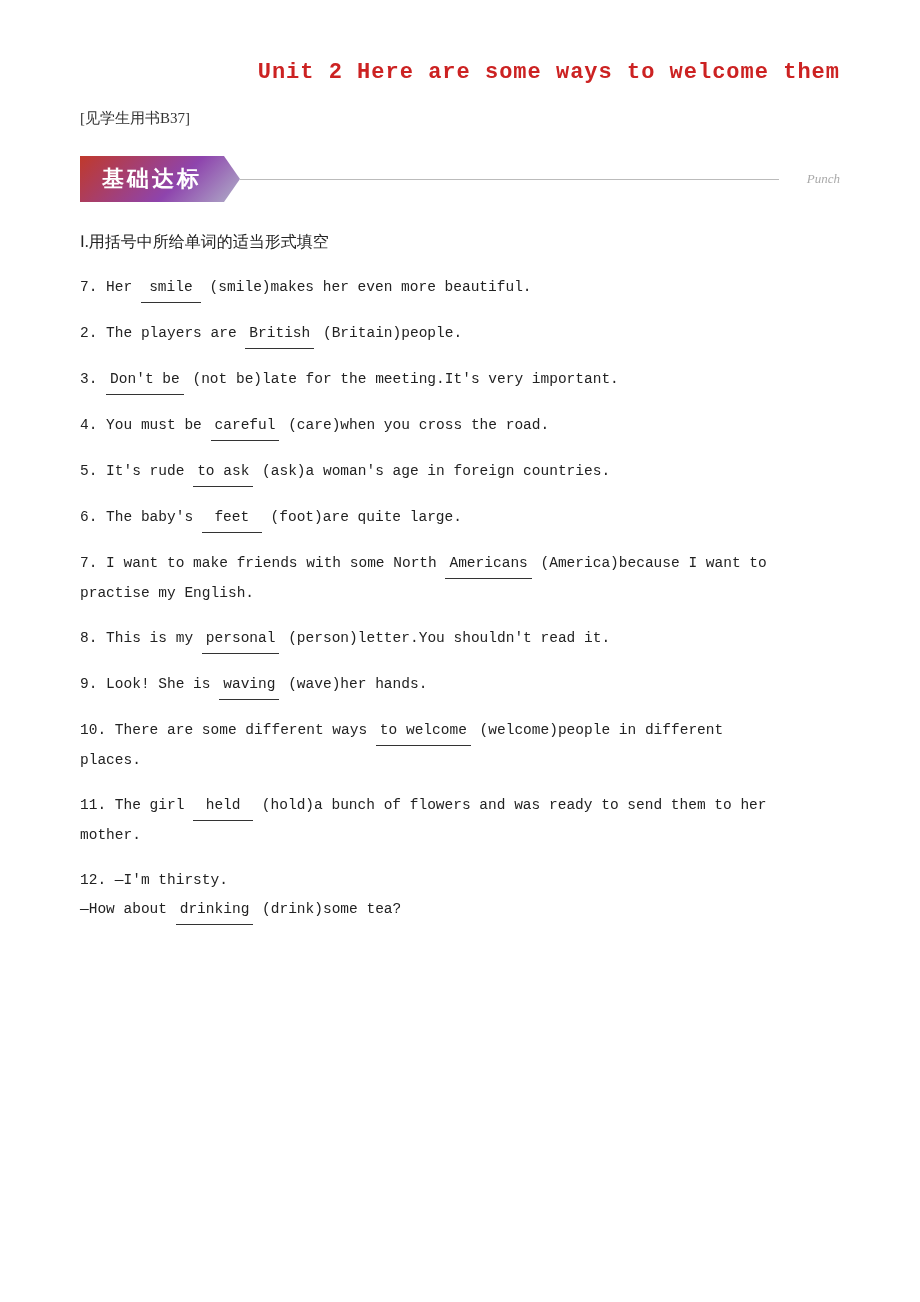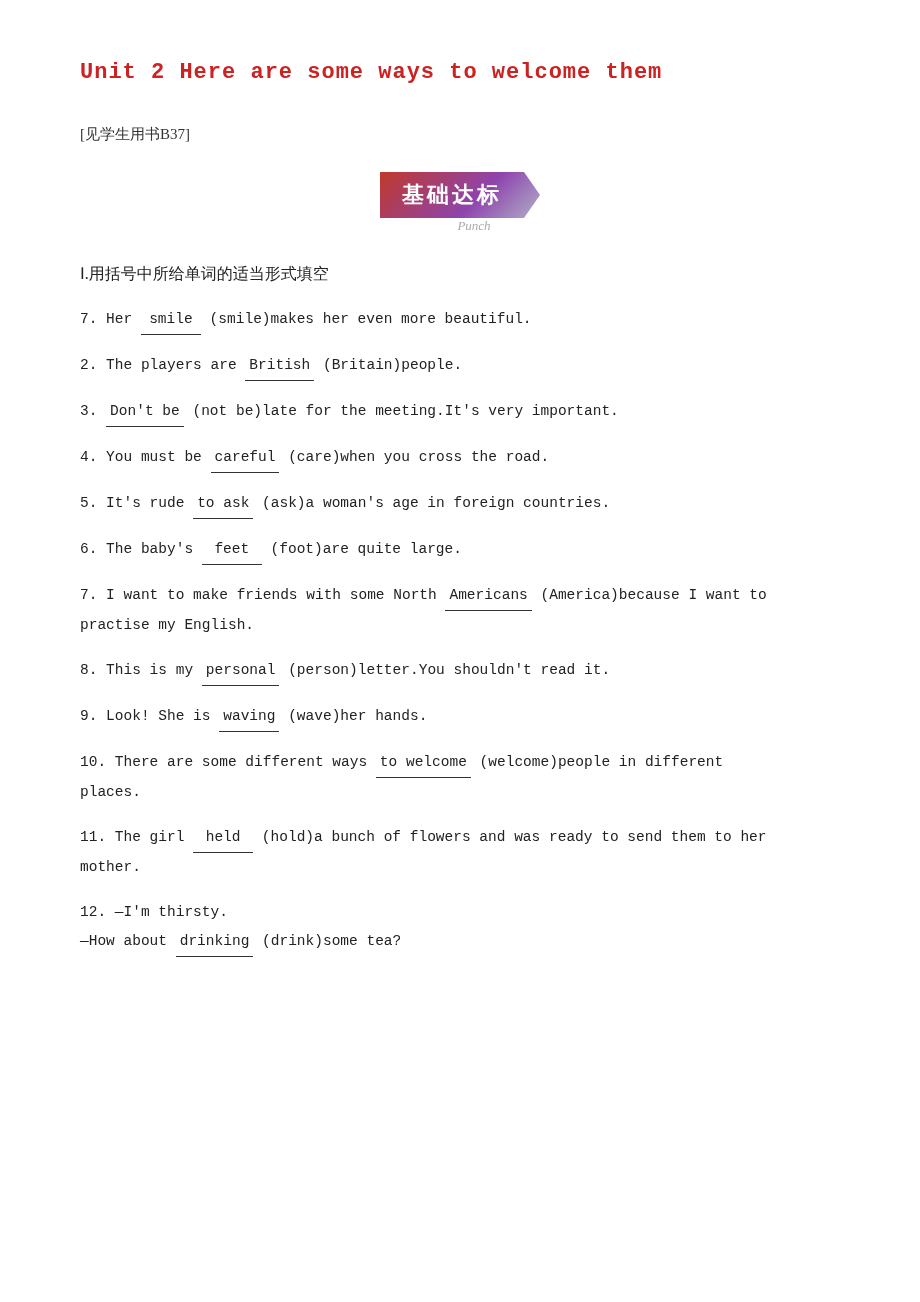--- a/index.html
+++ b/index.html
@@ -12,44 +12,43 @@
       width: 920px;
       min-height: 1302px;
       background: #ffffff;
       font-family: "SimSun", "宋体", serif;
       font-size: 15px;
       color: #222;
       padding: 60px 80px 60px 80px;
     }
 
     .page-title {
-      text-align: left;
+      text-align: right;
       color: #cc2222;
       font-family: "Courier New", Courier, monospace;
       font-size: 22px;
       font-weight: bold;
       letter-spacing: 1px;
-      margin-bottom: 40px;
+      margin-bottom: 24px;
     }
 
     .subtitle {
       text-align: left;
       font-size: 15px;
       color: #333;
       margin-bottom: 28px;
       font-family: "SimSun", serif;
     }
 
     
     .banner-row {
       display: flex;
       align-items: center;
       margin-bottom: 30px;
       position: relative;
-      flex-direction: column;
     }
 
     .banner-label {
       position: relative;
       display: inline-block;
       background: linear-gradient(135deg, #c0392b 0%, #8e44ad 60%, #b0b0c8 100%);
       color: #fff;
       font-size: 22px;
       font-weight: bold;
       font-family: "SimHei", "黑体", sans-serif;

